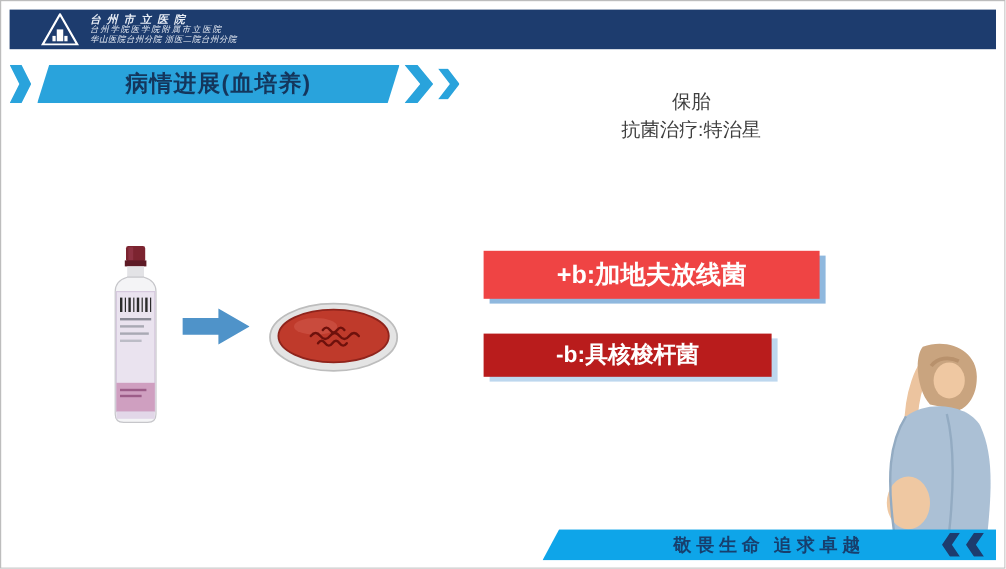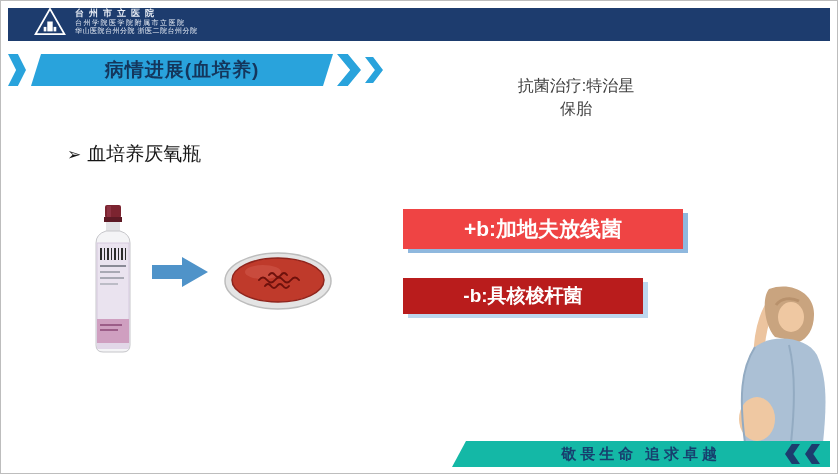--- a/index.html
+++ b/index.html
@@ -3,21 +3,21 @@
 <meta charset="utf-8">
 <style>
   html,body{margin:0;padding:0;background:#fff;}
   .slide{
     position:relative;width:838px;height:474px;background:#ffffff;
     border:1px solid #bdbdbd;box-sizing:border-box;overflow:hidden;
     font-family:"Liberation Sans",sans-serif;
   }
   
   .topbar{position:absolute;top:7px;left:7px;right:7px;height:33px;
-    background:#1d3c6e;display:flex;align-items:flex-start;}
+    background:#1d3c6e;display:flex;align-items:center;font-style:italic;}
   .logo{margin-left:26px;width:32px;height:27px;flex:0 0 auto;}
   .hosp-text{margin-left:9px;color:#e9eef6;line-height:1.18;white-space:nowrap;}
   .hosp-l1{font-size:9px;font-weight:bold;letter-spacing:5px;}
   .hosp-l2{font-size:7px;letter-spacing:1.5px;}
   .hosp-l3{font-size:7px;letter-spacing:0.5px;}
   
   .banner-row{position:absolute;top:47px;left:7px;height:44px;display:flex;align-items:center;}
   .banner-lead{width:18px;height:32px;background:#29a3dc;
     clip-path:polygon(0 0,55% 0,100% 50%,55% 100%,0 100%,45% 50%);}
   .banner-main{margin-left:5px;width:302px;height:32px;background:#29a3dc;
@@ -37,21 +37,21 @@
   .bottle{position:absolute;left:84px;top:202px;width:56px;height:152px;}
   .flow-arrow{position:absolute;left:151px;top:255px;width:56px;height:32px;}
   .petri{position:absolute;left:222px;top:249px;width:110px;height:62px;}
   
   .res-box{position:absolute;display:flex;align-items:center;justify-content:center;color:#fff;}
   .res-box1{left:402px;top:208px;width:280px;height:40px;background:#ef4444;
     box-shadow:5px 4px 0 #8fb8de;font-weight:bold;font-size:21px;}
   .res-box2{left:402px;top:277px;width:240px;height:36px;background:#b91c1c;
     box-shadow:5px 4px 0 #bdd7ee;font-weight:600;font-size:19px;}
   
-  .footer{position:absolute;left:451px;right:7px;bottom:6px;height:26px;background:#14b8a6;
+  .footer{position:absolute;left:451px;right:7px;bottom:6px;height:26px;background:#0ea5e9;
     clip-path:polygon(14px 0,100% 0,100% 100%,0 100%);
     display:flex;align-items:center;justify-content:center;}
   .footer-slogan{color:#173f6e;font-weight:bold;font-size:15px;letter-spacing:4px;
     font-family:"Liberation Serif",serif;}
   .footer-chev{position:absolute;top:3px;width:15px;height:20px;background:#1d3c6e;
     clip-path:polygon(100% 0,45% 0,0 50%,45% 100%,100% 100%,55% 50%);}
   .footer-chev.c1{right:10px;}
   .footer-chev.c2{right:30px;}
   
   .woman{position:absolute;right:8px;bottom:30px;width:100px;height:158px;}
@@ -78,27 +78,24 @@
   <div class="banner-row">
     <div class="banner-lead"></div>
     <div class="banner-main">
       <span class="banner-title">病情进展(血培养)</span>
     </div>
     <div class="banner-chev"></div>
     <div class="banner-chev small"></div>
   </div>
 
   <div class="note">
+    <div>保胎</div>
     <div>抗菌治疗:特治星</div>
-    <div>保胎</div>
   </div>
 
-  <div class="bullet">
-    <span class="marker">➢</span><span>血培养厌氧瓶</span>
-  </div>
 
   <svg class="bottle" viewBox="0 0 56 152">
     <rect x="20" y="2" width="16" height="13" rx="2" fill="#7c2430"></rect>
     <rect x="22" y="3" width="4" height="11" fill="#94394a" opacity="0.7"></rect>
     <rect x="19" y="14" width="18" height="5" fill="#5d1a25"></rect>
     <rect x="21" y="19" width="14" height="9" fill="#e3e3e6"></rect>
     <path d="M21 28 Q11 31 11 40 L11 142 Q11 149 18 149 L38 149 Q45 149 45 142 L45 40 Q45 31 35 28 Z" fill="#f4f4f6" stroke="#c6c6ca" stroke-width="1"></path>
     <rect x="12" y="40" width="32" height="100" fill="#eae3ef" stroke="#d6c9de" stroke-width="1"></rect>
     <g fill="#2b2b2b">
       <rect x="15" y="45" width="2" height="12"></rect>

